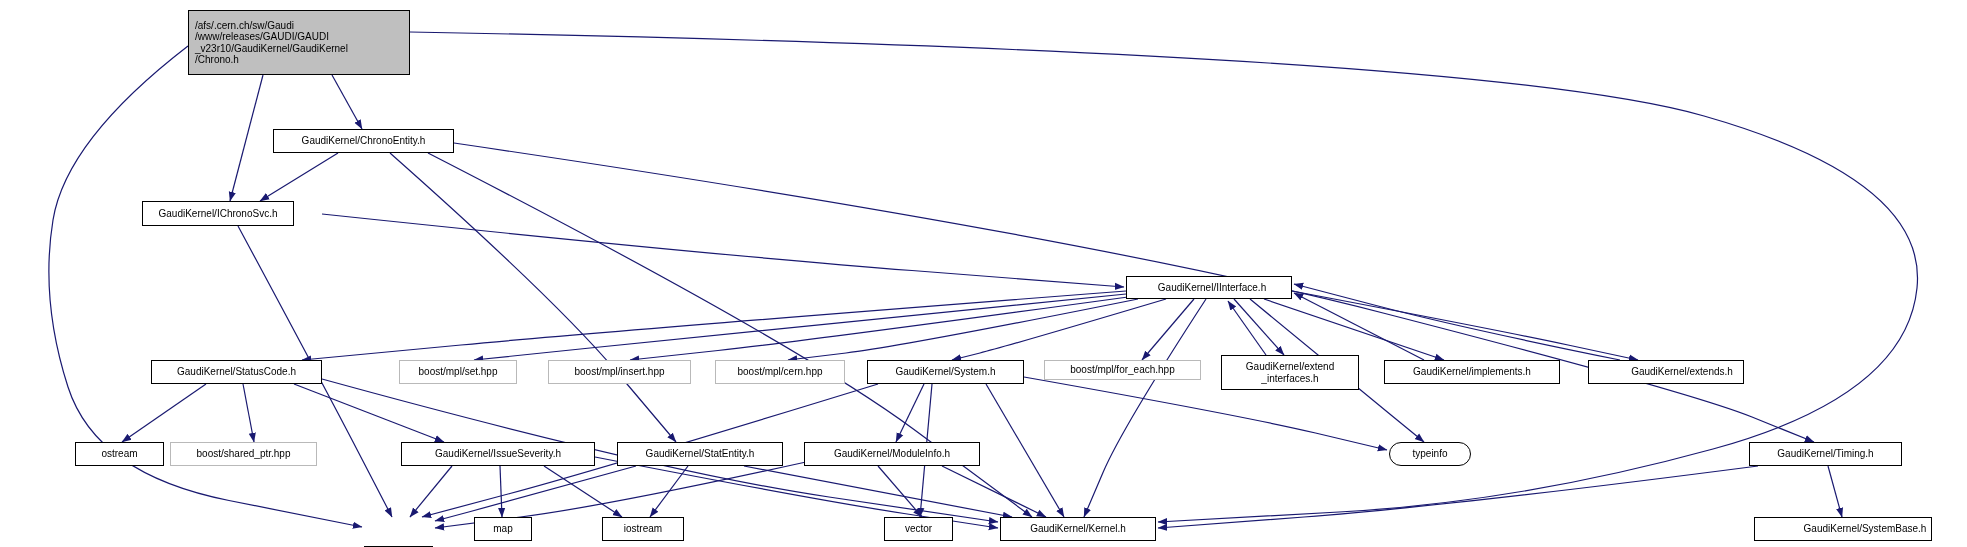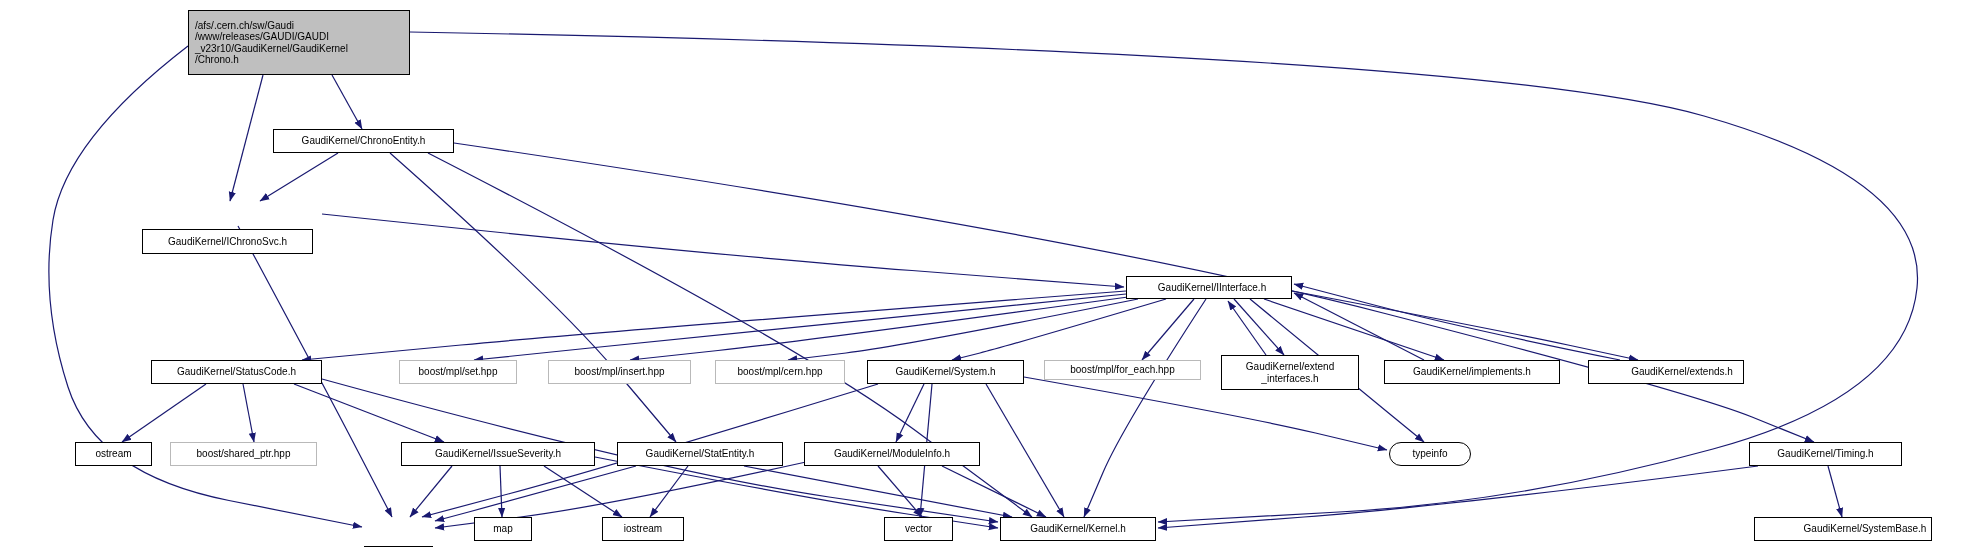--- a/index.html
+++ b/index.html
@@ -91,33 +91,33 @@
         <path d="M1758,466 Q1450,506 1304,517 L1158,528" class="edge" marker-end="url(#arrow)"></path>
         <path d="M1828,466 L1842,517" class="edge" marker-end="url(#arrow)"></path>
       </g>
   </svg>
   <div id="node-layer">
       <div class="node root" style="left: 188px; top: 10px; width: 222px; height: 65px;">/afs/.cern.ch/sw/Gaudi
 /www/releases/GAUDI/GAUDI
 _v23r10/GaudiKernel/GaudiKernel
 /Chrono.h</div>
       <div class="node internal" style="left: 273px; top: 129px; width: 181px; height: 24px;">GaudiKernel/ChronoEntity.h</div>
-      <div class="node internal" style="left: 142px; top: 201px; width: 171px; height: 25px; margin-top: 28px;">GaudiKernel/IChronoSvc.h</div>
+      <div class="node internal" style="left: 142px; top: 201px; width: 152px; height: 25px;">GaudiKernel/IChronoSvc.h</div>
       <div class="node internal" style="left: 1126px; top: 276px; width: 166px; height: 23px; padding-left: 6px;">GaudiKernel/IInterface.h</div>
       <div class="node internal" style="left: 151px; top: 360px; width: 171px; height: 24px;">GaudiKernel/StatusCode.h</div>
       <div class="node external" style="left: 399px; top: 360px; width: 118px; height: 24px;">boost/mpl/set.hpp</div>
       <div class="node external" style="left: 548px; top: 360px; width: 143px; height: 24px;">boost/mpl/insert.hpp</div>
       <div class="node external" style="left: 715px; top: 360px; width: 130px; height: 24px;">boost/mpl/cern.hpp</div>
       <div class="node internal" style="left: 867px; top: 360px; width: 157px; height: 24px;">GaudiKernel/System.h</div>
       <div class="node external" style="left: 1044px; top: 360px; width: 157px; height: 20px;">boost/mpl/for_each.hpp</div>
       <div class="node internal" style="left: 1221px; top: 355px; width: 138px; height: 35px;">GaudiKernel/extend
 _interfaces.h</div>
       <div class="node internal" style="left: 1384px; top: 360px; width: 176px; height: 24px;">GaudiKernel/implements.h</div>
       <div class="node internal" style="left: 1588px; top: 360px; width: 156px; height: 24px; padding-left: 32px;">GaudiKernel/extends.h</div>
-      <div class="node std" style="left: 75px; top: 442px; width: 77px; height: 24px;">ostream</div>
+      <div class="node std" style="left: 75px; top: 442px; width: 89px; height: 24px;">ostream</div>
       <div class="node external" style="left: 170px; top: 442px; width: 147px; height: 24px;">boost/shared_ptr.hpp</div>
       <div class="node internal" style="left: 401px; top: 442px; width: 194px; height: 24px;">GaudiKernel/IssueSeverity.h</div>
       <div class="node internal" style="left: 617px; top: 442px; width: 166px; height: 24px;">GaudiKernel/StatEntity.h</div>
       <div class="node internal" style="left: 804px; top: 442px; width: 176px; height: 24px;">GaudiKernel/ModuleInfo.h</div>
       <div class="node std" style="left: 1389px; top: 442px; width: 82px; height: 24px; border-radius: 12px;">typeinfo</div>
       <div class="node internal" style="left: 1749px; top: 442px; width: 153px; height: 24px;">GaudiKernel/Timing.h</div>
       <div class="node std" style="left: 364px; top: 546px; width: 69px; height: 24px;">string</div>
       <div class="node std" style="left: 474px; top: 517px; width: 58px; height: 24px;">map</div>
       <div class="node std" style="left: 602px; top: 517px; width: 82px; height: 24px;">iostream</div>
       <div class="node std" style="left: 884px; top: 517px; width: 69px; height: 24px;">vector</div>

